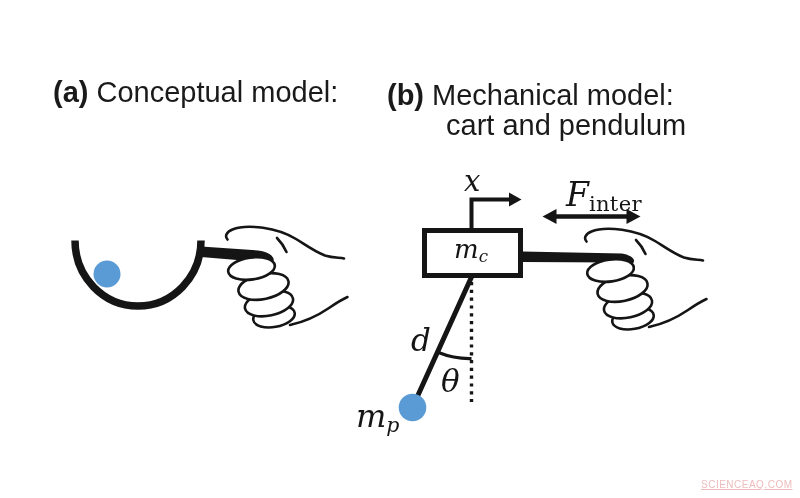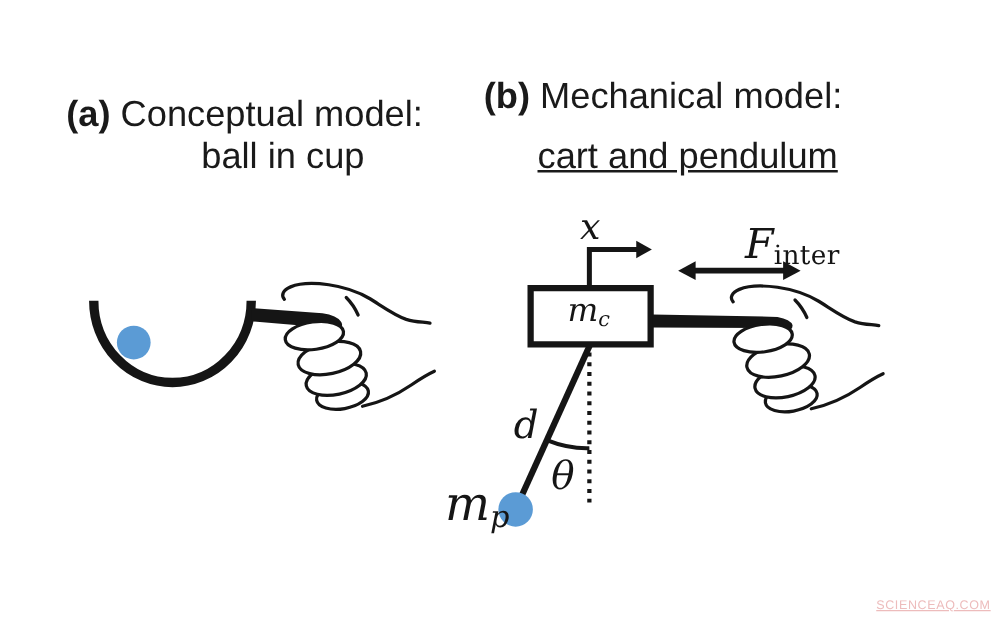--- a/index.html
+++ b/index.html
@@ -42,27 +42,24 @@
   }
 </style>
 </head>
 <body>
 
 <div class="figure">
 
   <div class="title-line" style="left:53px; top:77px;">
     <span class="panel-tag">(a)</span><span>Conceptual model:</span>
   </div>
-  <div class="title-line" style="left:161px; top:110px;">
-    <span>ball in cup</span>
-  </div>
-  <div class="title-line" style="left:387px; top:62px;">
+  <div class="title-line" style="left:387px; top:80px;">
     <span class="panel-tag">(b)</span><span>Mechanical model:</span>
   </div>
-  <div class="title-line" style="left:430px; top:110px;text-decoration:underline;">
+  <div class="title-line" style="left:446px; top:110px;">
     <span>cart and pendulum</span>
   </div>
 
   <svg width="800" height="498" viewBox="0 0 800 498">
     <defs>
 
       <g id="hand">
         <path class="ln" d="M 703 260.5 C 698 259.5 692 260 684 257.5 C 674 254 664 246.5 655 241
                  C 645 235 634 231.5 622 229.8 C 610 228.2 598 228.8 591.5 231.5
                  C 585.5 234 583.5 238 586.5 241.5"></path>
@@ -95,25 +92,25 @@
     <rect class="cart" x="424.5" y="230.5" width="96" height="45"></rect>
     <path class="solid" d="M 522 251.5 L 622 253.5 Q 632.5 255.5 634 260 Q 634.5 264.5 628.5 264.5
              Q 623.5 264 617.5 262.5 L 522 262 Z"></path>
     <use href="#hand"></use>
 
     <circle cx="412.5" cy="407.5" r="13.8" fill="#5b9bd5"></circle>
   </svg>
 
   <span class="math" style="left:464px; top:164px; font-size:29px;">x</span>
 
-  <span class="math" style="left:596px; top:175px; font-size:33px;"><span>F</span><span class="sub sub-roman">inter</span></span>
+  <span class="math" style="left:566px; top:175px; font-size:33px;"><span>F</span><span class="sub sub-roman">inter</span></span>
 
   <span class="math" style="left:454px; top:234px; font-size:26px;"><span>m</span><span class="sub">c</span></span>
 
   <span class="math" style="left:411px; top:322px; font-size:31px;">d</span>
 
   <span class="math" style="left:441px; top:363px; font-size:31px;">θ</span>
 
-  <span class="math" style="left:356px; top:381px; font-size:38px;"><span>m</span><span class="sub">p</span></span>
+  <span class="math" style="left:356px; top:397px; font-size:32px;"><span>m</span><span class="sub">p</span></span>
 
   <span class="watermark">SCIENCEAQ.COM</span>
 
 </div>
 
 </body></html>

